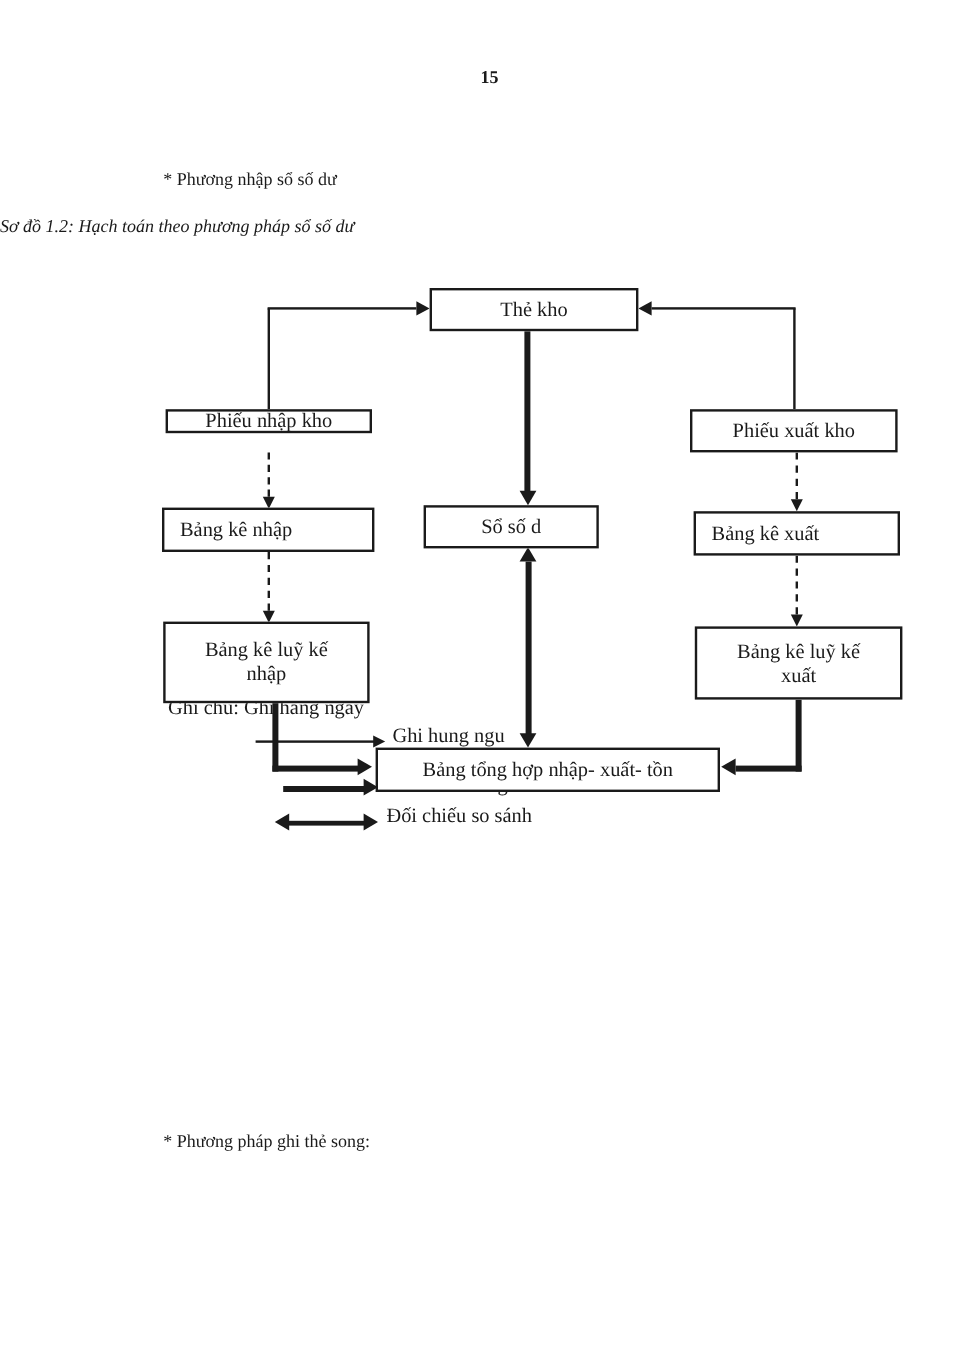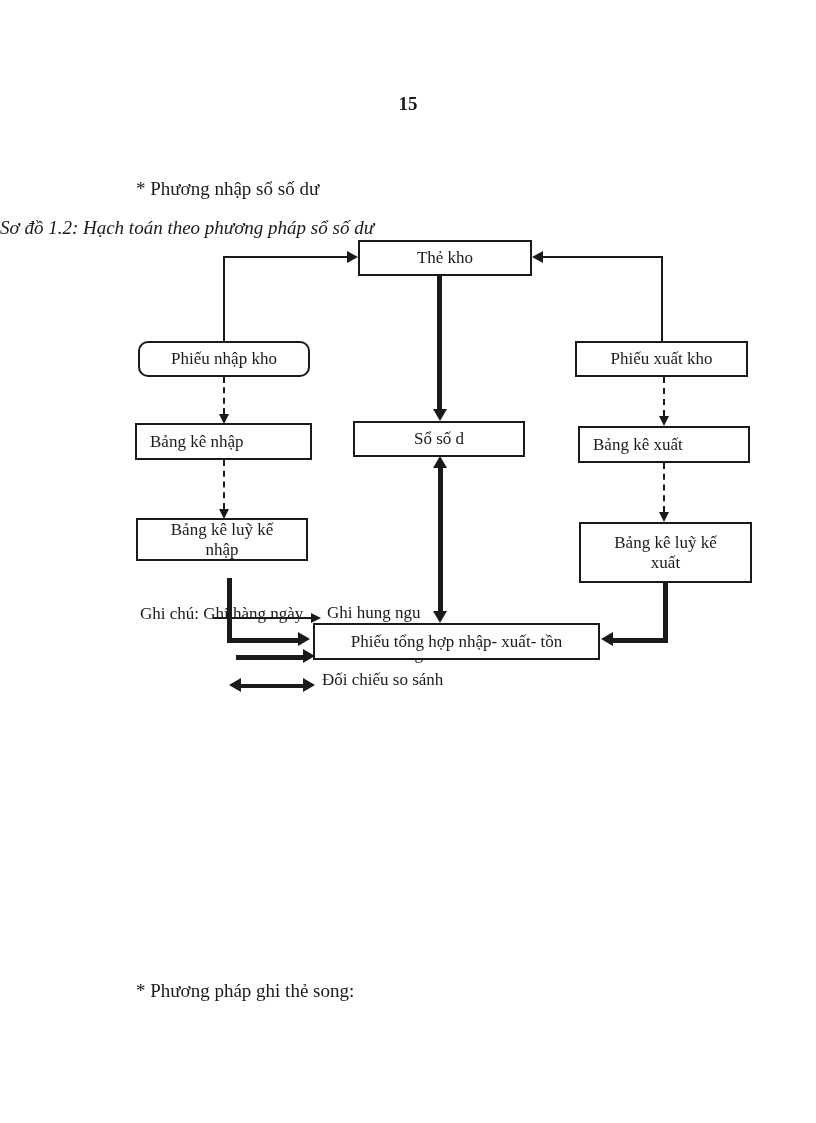--- a/index.html
+++ b/index.html
@@ -1,18 +1,18 @@
 <!DOCTYPE html>
 <html><head>
 <meta charset="utf-8">
 <style>
   html,body{margin:0;padding:0;background:#ffffff;}
   .page{position:relative;width:816px;height:1123px;background:#ffffff;overflow:hidden;
         font-family:"Liberation Serif", serif;color:#1a1a1a;}
-  .txt{position:absolute;font-size:19px;white-space:nowrap;margin-top:36px;}
+  .txt{position:absolute;font-size:15px;white-space:nowrap;}
   .page-number{top:57px;left:0;width:100%;text-align:center;font-weight:bold;}
   .heading1{left:136px;top:142px;}
   .caption{top:181px;left:0;width:100%;text-align:left;font-style:italic;}
   .heading2{left:136px;top:944px;}
 
   .box{position:absolute;box-sizing:border-box;border:2px solid #1a1a1a;background:#ffffff;
        display:flex;align-items:center;justify-content:center;text-align:center;
        font-size:17px;line-height:20px;z-index:2;}
   .box.left-text{justify-content:flex-start;text-align:left;padding-left:13px;}
 
@@ -80,46 +80,46 @@
 
   <div class="ln thin-h z3" style="left:213px;top:617px;width:99px;"></div>
   <div class="ah ah-r-s z3" style="left:311px;top:613px;"></div>
   <div class="ln thick-h z3" style="left:236px;top:655px;"></div>
   <div class="ln thick-h z3" style="left:236px;top:655px;width:68px;"></div>
   <div class="ah ah-r z3" style="left:303px;top:649px;"></div>
   <div class="ln thick-h" style="left:240px;top:684px;width:64px;height:4px;"></div>
   <div class="ah ah-r" style="left:303px;top:678px;"></div>
   <div class="ah ah-l" style="left:229px;top:678px;"></div>
 
-  <div class="legend-txt" style="left:140px;top:604px;">Ghi chú: Ghi hàng ngày</div>
+  <div class="legend-txt" style="left:140px;top:580px;">Ghi chú: Ghi hàng ngày</div>
   <div class="legend-txt" style="left:327px;top:603px;">Ghi hung ngu</div>
   <div class="legend-txt" style="left:322px;top:644px;">Ghi cuối tháng</div>
   <div class="legend-txt" style="left:322px;top:670px;">Đối chiếu so sánh</div>
 
   <div class="box" style="left:358px;top:240px;width:174px;height:36px;">
     <span>Thẻ kho</span>
   </div>
-  <div class="box" style="left:138px;top:341px;width:172px;height:36px;border-radius:10px;">
+  <div class="box" style="left:138px;top:341px;width:172px;height:20px;">
     <span>Phiếu nhập kho</span>
   </div>
   <div class="box" style="left:575px;top:341px;width:173px;height:36px;">
     <span>Phiếu xuất kho</span>
   </div>
   <div class="box left-text" style="left:135px;top:423px;width:177px;height:37px;">
     <span>Bảng kê nhập</span>
   </div>
-  <div class="box" style="left:353px;top:421px;width:172px;height:36px;">
+  <div class="box" style="left:353px;top:421px;width:146px;height:36px;">
     <span>Sổ số d</span>
   </div>
   <div class="box left-text" style="left:578px;top:426px;width:172px;height:37px;">
     <span>Bảng kê xuất</span>
   </div>
-  <div class="box" style="left:136px;top:518px;width:172px;height:43px;padding:0 20px;">
+  <div class="box" style="left:136px;top:518px;width:172px;height:68px;padding:0 20px;">
     <span style="white-space:normal;">Bảng kê luỹ kế nhập</span>
   </div>
   <div class="box" style="left:579px;top:522px;width:173px;height:61px;padding:0 20px;">
     <span style="white-space:normal;">Bảng kê luỹ kế xuất</span>
   </div>
   <div class="box" style="left:313px;top:623px;width:287px;height:37px;">
-    <span>Phiếu tổng hợp nhập- xuất- tồn</span>
+    <span>Bảng tổng hợp nhập- xuất- tồn</span>
   </div>
 
 </div>
 
 </body></html>

